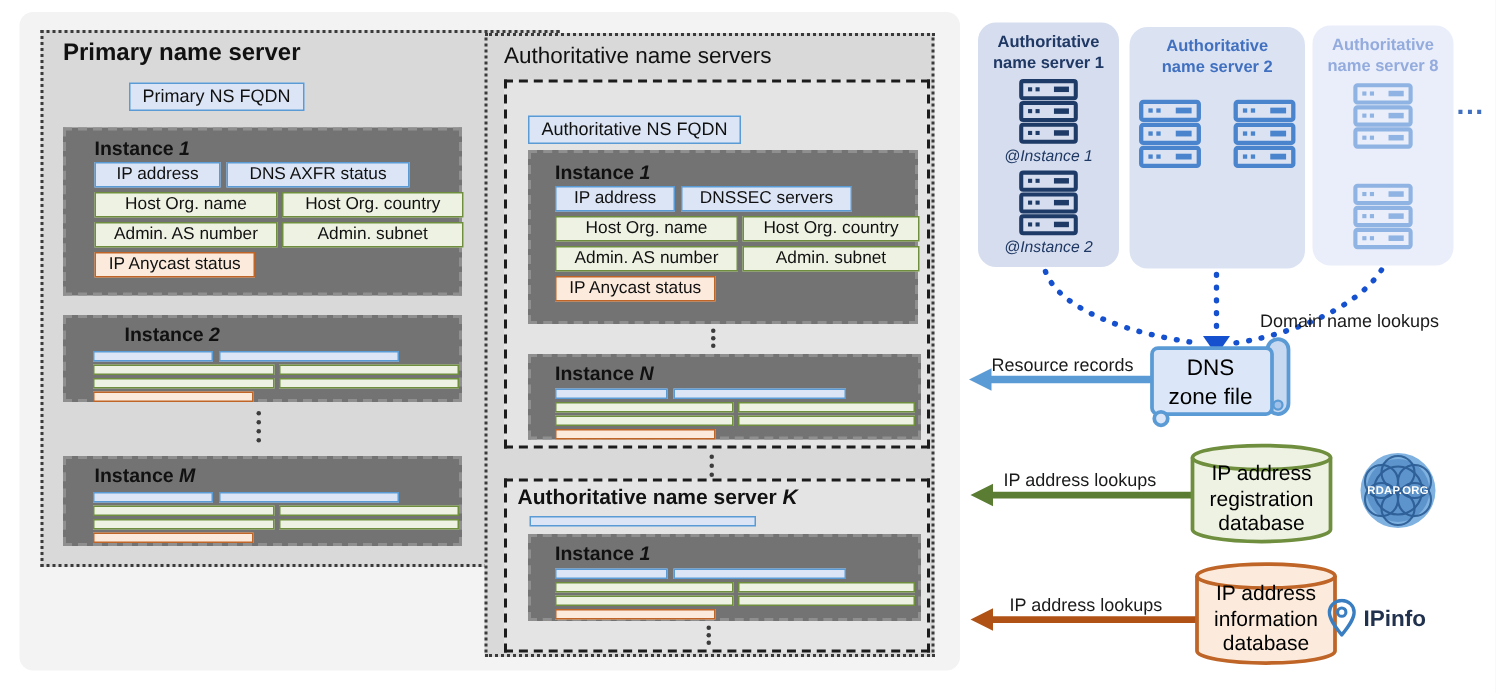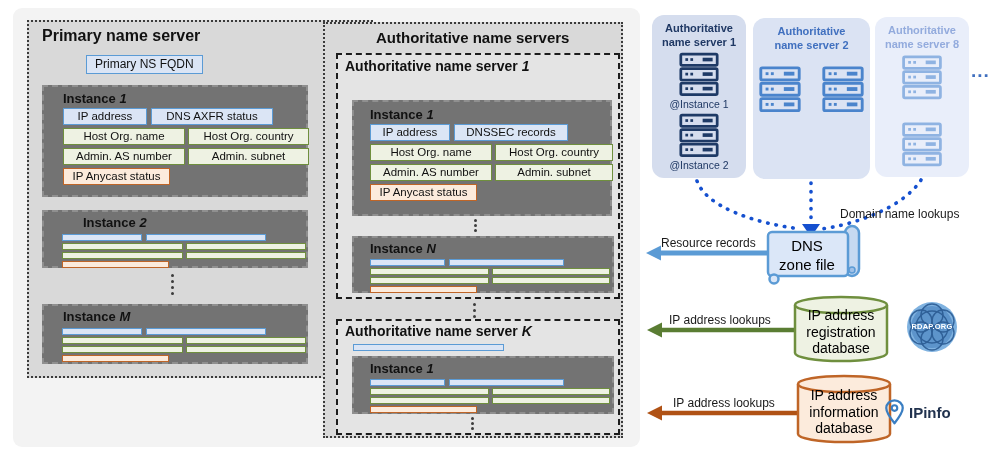--- a/index.html
+++ b/index.html
@@ -16,21 +16,21 @@
   
   .left-panel { left:13px; top:8px; width:627px; height:439px;
     background:#f3f3f3; border-radius:9px; }
 
   
   .gbox { background:#d9d9d9; border:2px dotted #3a3a3a; }
   .subbox { background:#e4e4e4; border:2px dashed #1c1c1c; }
   .inst { background:#737373; border:2px dashed #8f8f8f; }
 
   .t16 { font-weight:700; font-size:16px; }
-  .t15 { font-weight:700; font-size:15px;margin-left:40px; }
+  .t15 { font-weight:400; font-size:15px; }
   .t14 { font-weight:700; font-size:14px; }
   .t13 { font-weight:700; font-size:13px; }
   .it { font-style:italic; }
 
   
   .chip { display:inline-block; height:17px; line-height:13.5px; font-size:11.5px;
     text-align:center; border:1.7px solid; padding-top:1px; background:#fff;
     white-space:nowrap; overflow:hidden; }
   .chip-lg { height:19px; line-height:15px; font-size:12px; padding:1px 8px 0; }
   .c-blue  { background:#dbe5f5; border-color:#5b9bd5; }
@@ -55,21 +55,21 @@
   
   .spanel { border-radius:12px; text-align:center; }
   .sp-label { font-weight:700; font-size:11px; line-height:13.5px; padding-top:7px; }
   .p1 { left:652px; top:15px; width:94px; height:163px; background:#d5ddee; color:#1f3864; }
   .p2 { left:753px; top:18px; width:117px; height:161px; background:#dbe3f3; color:#4070bf; }
   .p3 { left:875px; top:17px; width:94px; height:160px; background:#e9eefa; color:#93abdd; }
   .srv { display:block; margin:0 auto; }
   .ico-1 { color:#1e3a66; }
   .ico-2 { color:#4a84cc; }
   .ico-3 { color:#8fb3e2; }
-  .at-lbl { font-size:10.5px; font-weight:400; color:#1f3864; }
+  .at-lbl { font-style:italic; font-size:10.5px; font-weight:400; color:#1f3864; }
   .p2 .icons { display:flex; gap:8px; justify-content:center; margin-top:14px; }
   .more-dots { left:971px; top:60px; font-weight:700; font-size:19px; color:#4070bf; letter-spacing:1px; }
 
   
   .flbl { font-size:12px; color:#1a1a1a; white-space:nowrap; }
 
   .zone-text { left:766px; top:236px; width:82px; text-align:center;
     font-size:15px; line-height:19px; color:#000; }
   .db-text { width:92px; text-align:center; font-size:14px; line-height:16.5px; color:#000; }
 
@@ -166,32 +166,30 @@
           <div class="bar b-orange" style="width:107px;"></div>
         </div>
     </div>
   </div>
 </div>
 
 <div class="abs gbox" style="left:323px;top:22px;width:300px;height:416px;">
   <div class="abs t15" style="left:11px;top:5px;">Authoritative name servers</div>
 
   <div class="abs subbox" style="left:11px;top:29px;width:284px;height:246px;">
-    <div class="abs t14" style="left:7px;top:3px;">
-      <span>Authoritative name server</span>&nbsp;<span class="it">1</span>
-    </div>
+    <div class="abs chip chip-lg c-blue" style="left:14px;top:22px;">Authoritative NS FQDN</div>
 
     <div class="abs inst" style="left:14px;top:45px;width:260px;height:116px;">
       <div class="abs t13" style="left:16px;top:5px;">
         <span>Instance</span>&nbsp;<span class="it">1</span>
       </div>
       <div class="rows" style="left:16px;top:22px;">
         <div class="row g4">
           <div class="chip c-blue" style="width:80px;">IP address</div>
-          <div class="chip c-blue" style="width:114px;">DNSSEC records</div>
+          <div class="chip c-blue" style="width:114px;">DNSSEC servers</div>
         </div>
         <div class="row">
           <div class="chip c-green" style="width:122px;">Host Org. name</div>
           <div class="chip c-green" style="width:118px;">Host Org. country</div>
         </div>
         <div class="row">
           <div class="chip c-green" style="width:122px;">Admin. AS number</div>
           <div class="chip c-green" style="width:118px;">Admin. subnet</div>
         </div>
         <div class="row">

